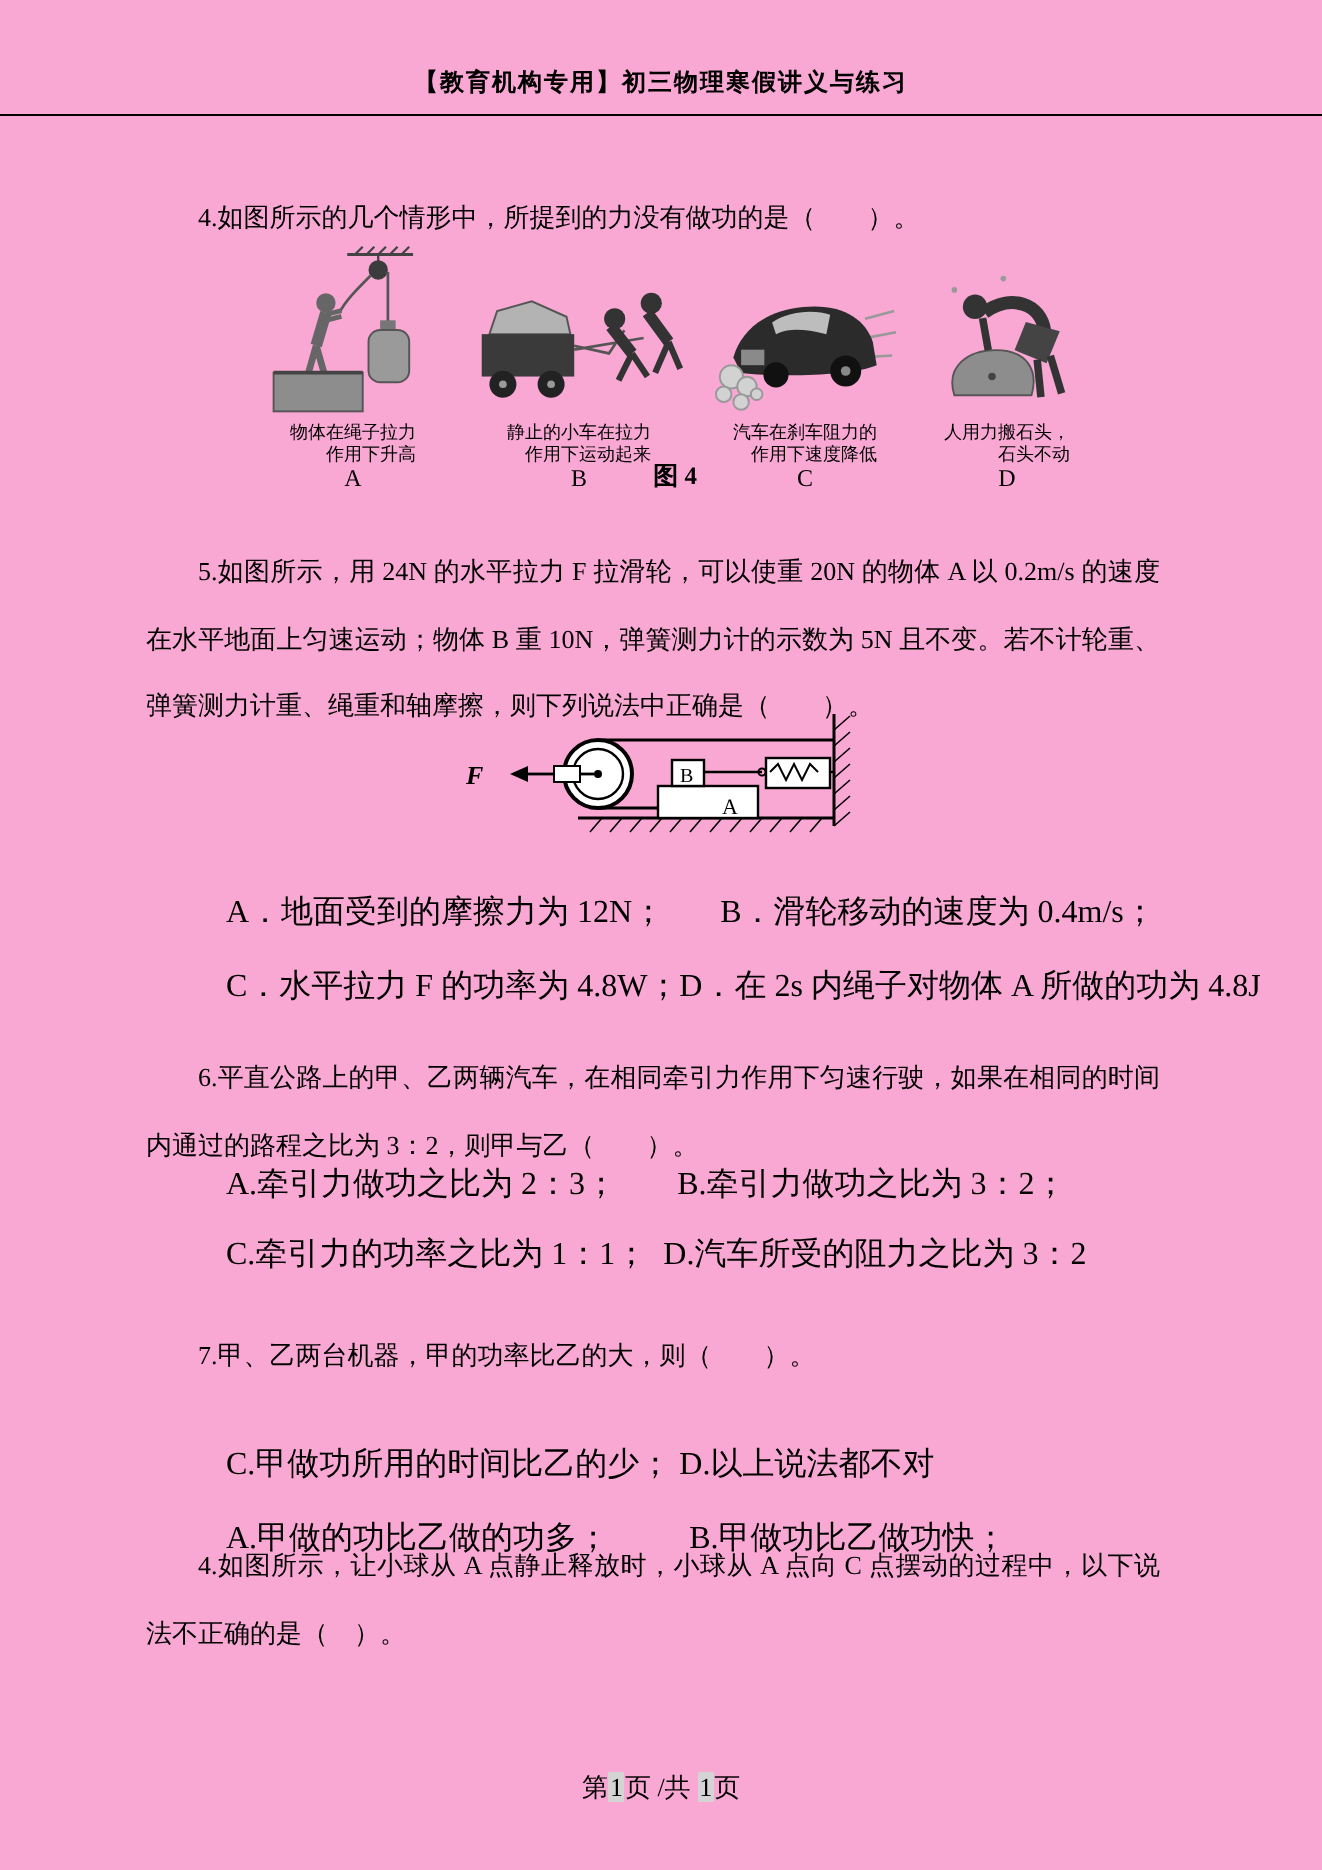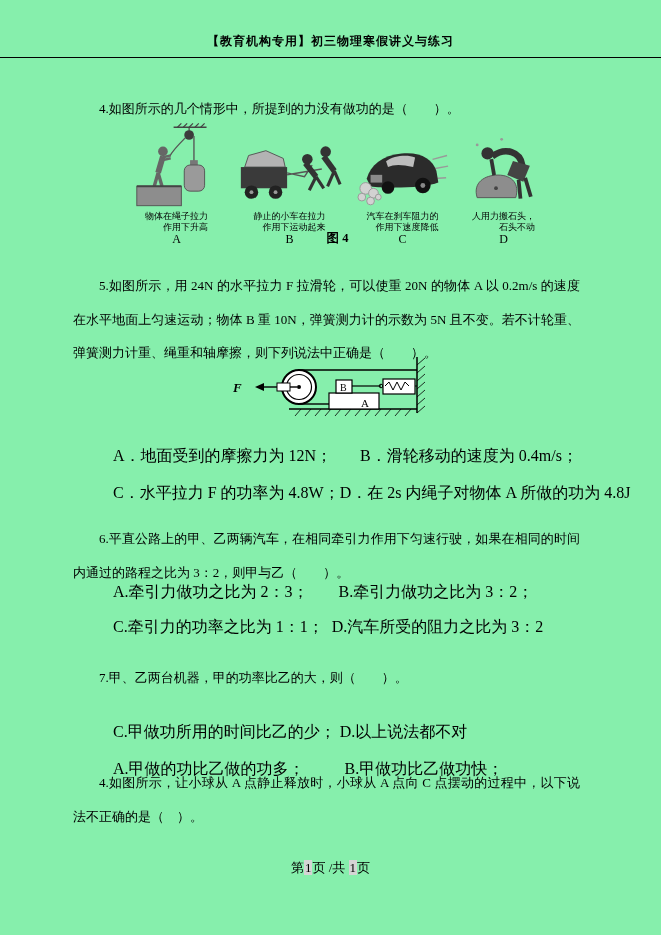--- a/index.html
+++ b/index.html
@@ -1,18 +1,18 @@
 <!DOCTYPE html>
 <html><head>
 <meta charset="utf-8">
 <style>
   html,body { margin:0; padding:0; background:#e8e8e8; }
   .page {
     position:relative; width:661px; height:935px; margin:0 auto;
-    background:#86efac; color:#000;
+    background:#f9a8d4; color:#000;
     font-family:"Liberation Serif","DejaVu Serif",serif;
     overflow:hidden;
   }
   .header {
     position:absolute; top:33px; left:0; right:0;
     text-align:center; font-size:12px; font-weight:bold; letter-spacing:1px;
   }
   .divider {
     position:absolute; top:57px; left:0; width:661px; height:0;
     border-top:1.5px solid #000;
@@ -51,21 +51,21 @@
   #q6opts1 { top:582px; } #q6opts2 { top:617px; }
   #q7opts1 { top:715px;margin-top:44px; } #q7opts2 { top:722px; }
   .opt { display:inline-block; }
   .gap28 { margin-right:28px; }
   .gap40 { margin-right:40px; }
   .gap30 { margin-right:30px; }
   .gap8  { margin-right:8px; }
   .gap4  { margin-right:4px; }
 
   .footer {
-    position:absolute; top:859px; left:0; width:661px;
+    position:absolute; top:885px; left:0; width:661px;
     text-align:center; font-size:13px;
   }
   .field { background:#d4d4d4; padding:0 1px; }
   svg { display:block; }
 </style>
 </head>
 <body>
 
 <div class="page">
 

